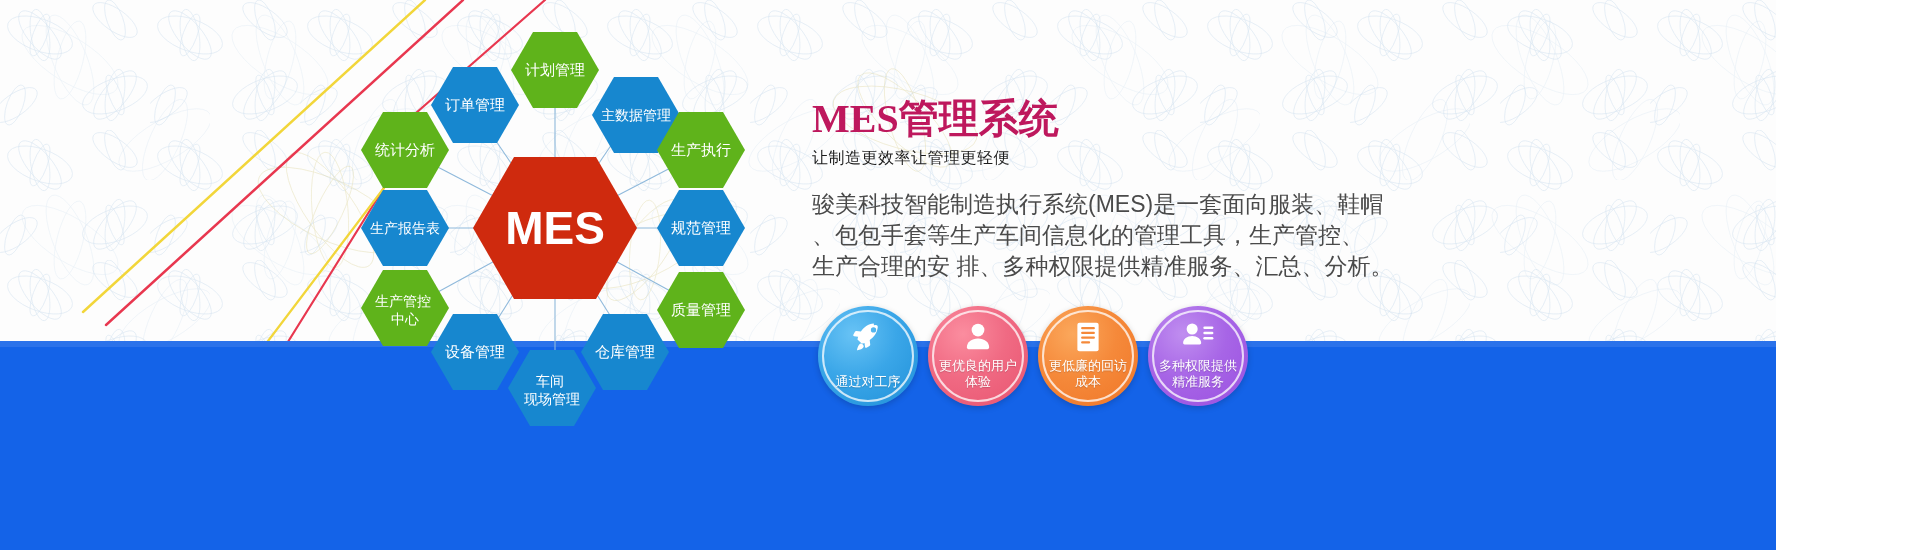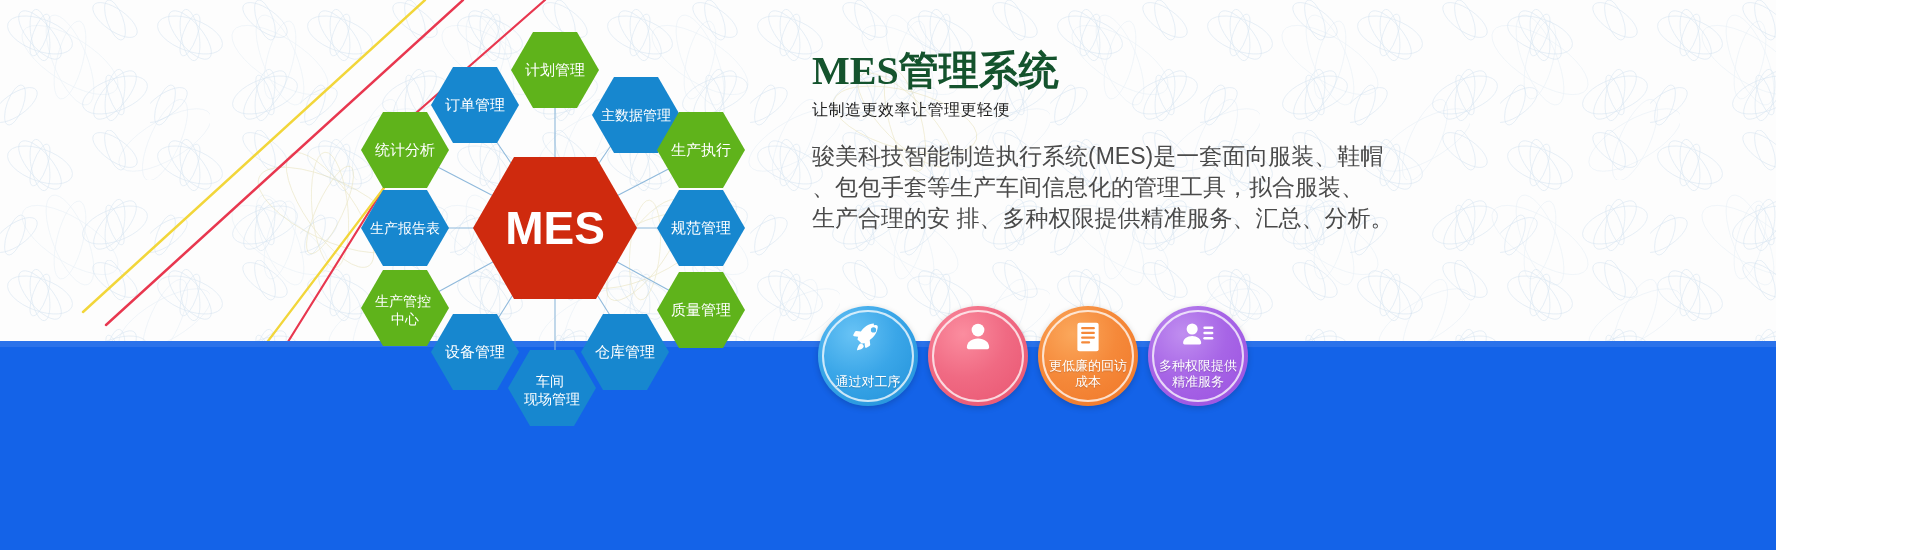--- a/index.html
+++ b/index.html
@@ -23,22 +23,22 @@
   }
 
   
   #hexwrap { position:absolute; left:330px; top:10px; width:450px; height:420px; z-index:5; }
   #hexwrap svg { display:block; }
 
   
   #right { position:absolute; left:812px; top:48px; width:520px; z-index:6; }
   .r-title {
     font-family:"Liberation Serif","DejaVu Serif",serif;
-    font-weight:bold; font-size:40px; color:#14532d;
-    letter-spacing:0px; line-height:1.15;
+    font-weight:bold; font-size:40px; color:#be185d;
+    letter-spacing:0px; line-height:1.15;margin-top:48px;
   }
   .r-sub {
     font-size:16px; color:#1c1c1c; margin-top:6px;
     font-family:"Liberation Sans","DejaVu Sans",sans-serif;
     letter-spacing:.5px;
   }
   .r-para {
     margin-top:20px; font-size:23px; line-height:31px;
     color:#4a4a4a; width:470px; text-align:justify;
     font-family:"Liberation Sans","DejaVu Sans",sans-serif;
@@ -240,21 +240,21 @@
         <text x="0" y="16" text-anchor="middle" fill="#ffffff" font-size="46" font-weight="bold" font-family="Liberation Sans, DejaVu Sans, sans-serif">MES</text>
       </g>
     </svg>
   </div>
 
   <div id="right">
     <div class="r-title">MES管理系统</div>
     <div class="r-sub">让制造更效率让管理更轻便</div>
     <div class="r-para">
       <p>骏美科技智能制造执行系统(MES)是一套面向服装、鞋帽</p>
-      <p>、包包手套等生产车间信息化的管理工具，拟合服装、</p>
+      <p>、包包手套等生产车间信息化的管理工具，生产管控、</p>
       <p>生产合理的安 排、多种权限提供精准服务、汇总、分析。</p>
     </div>
   </div>
 
   <div id="badges">
 
     <div class="badge b1">
       <span class="ring"></span>
       <svg class="bicon" viewBox="0 0 32 32" fill="#ffffff">
         <path d="M21.5 3.2c-5.4.5-9.4 3.4-12.2 7.6l-4.2-.5c-.6-.1-1.1.2-1.4.7l-1.5 2.8c-.3.6.1 1.3.8 1.4l3.7.5c-.3.9-.5 1.8-.6 2.6l3.9 3.9c.9-.1 1.8-.3 2.7-.6l.5 3.7c.1.7.8 1 1.4.7l2.8-1.5c.5-.3.8-.8.7-1.4l-.5-4.2c4.2-2.8 7.1-6.8 7.6-12.2.1-1.1-.8-2-1.9-1.9l-1.8.1zm-.3 8.6a2.5 2.5 0 1 1 0-5 2.5 2.5 0 0 1 0 5z"></path>
@@ -262,20 +262,21 @@
       </svg>
       <span class="blabel">通过对工序</span>
     </div>
 
     <div class="badge b2">
       <span class="ring"></span>
       <svg class="bicon" viewBox="0 0 32 32" fill="#ffffff">
         <circle cx="16" cy="9.5" r="6"></circle>
         <path d="M16 17.5c-6 0-10.5 3.6-10.5 8.2 0 1 .7 1.8 1.6 1.8h17.8c.9 0 1.6-.8 1.6-1.8 0-4.6-4.5-8.2-10.5-8.2z"></path>
       </svg>
+      <span class="blabel">更优良的用户体验</span>
     </div>
 
     <div class="badge b3">
       <svg class="bicon" viewBox="0 0 32 32" fill="#ffffff">
         <rect x="6" y="2.5" width="20" height="27" rx="2"></rect>
         <g fill="#f5893a">
           <rect x="9.5" y="6.5" width="13" height="2.2" rx="1"></rect>
           <rect x="9.5" y="11" width="13" height="2.2" rx="1"></rect>
           <rect x="9.5" y="15.5" width="13" height="2.2" rx="1"></rect>
           <rect x="9.5" y="20" width="8.5" height="2.2" rx="1"></rect>

